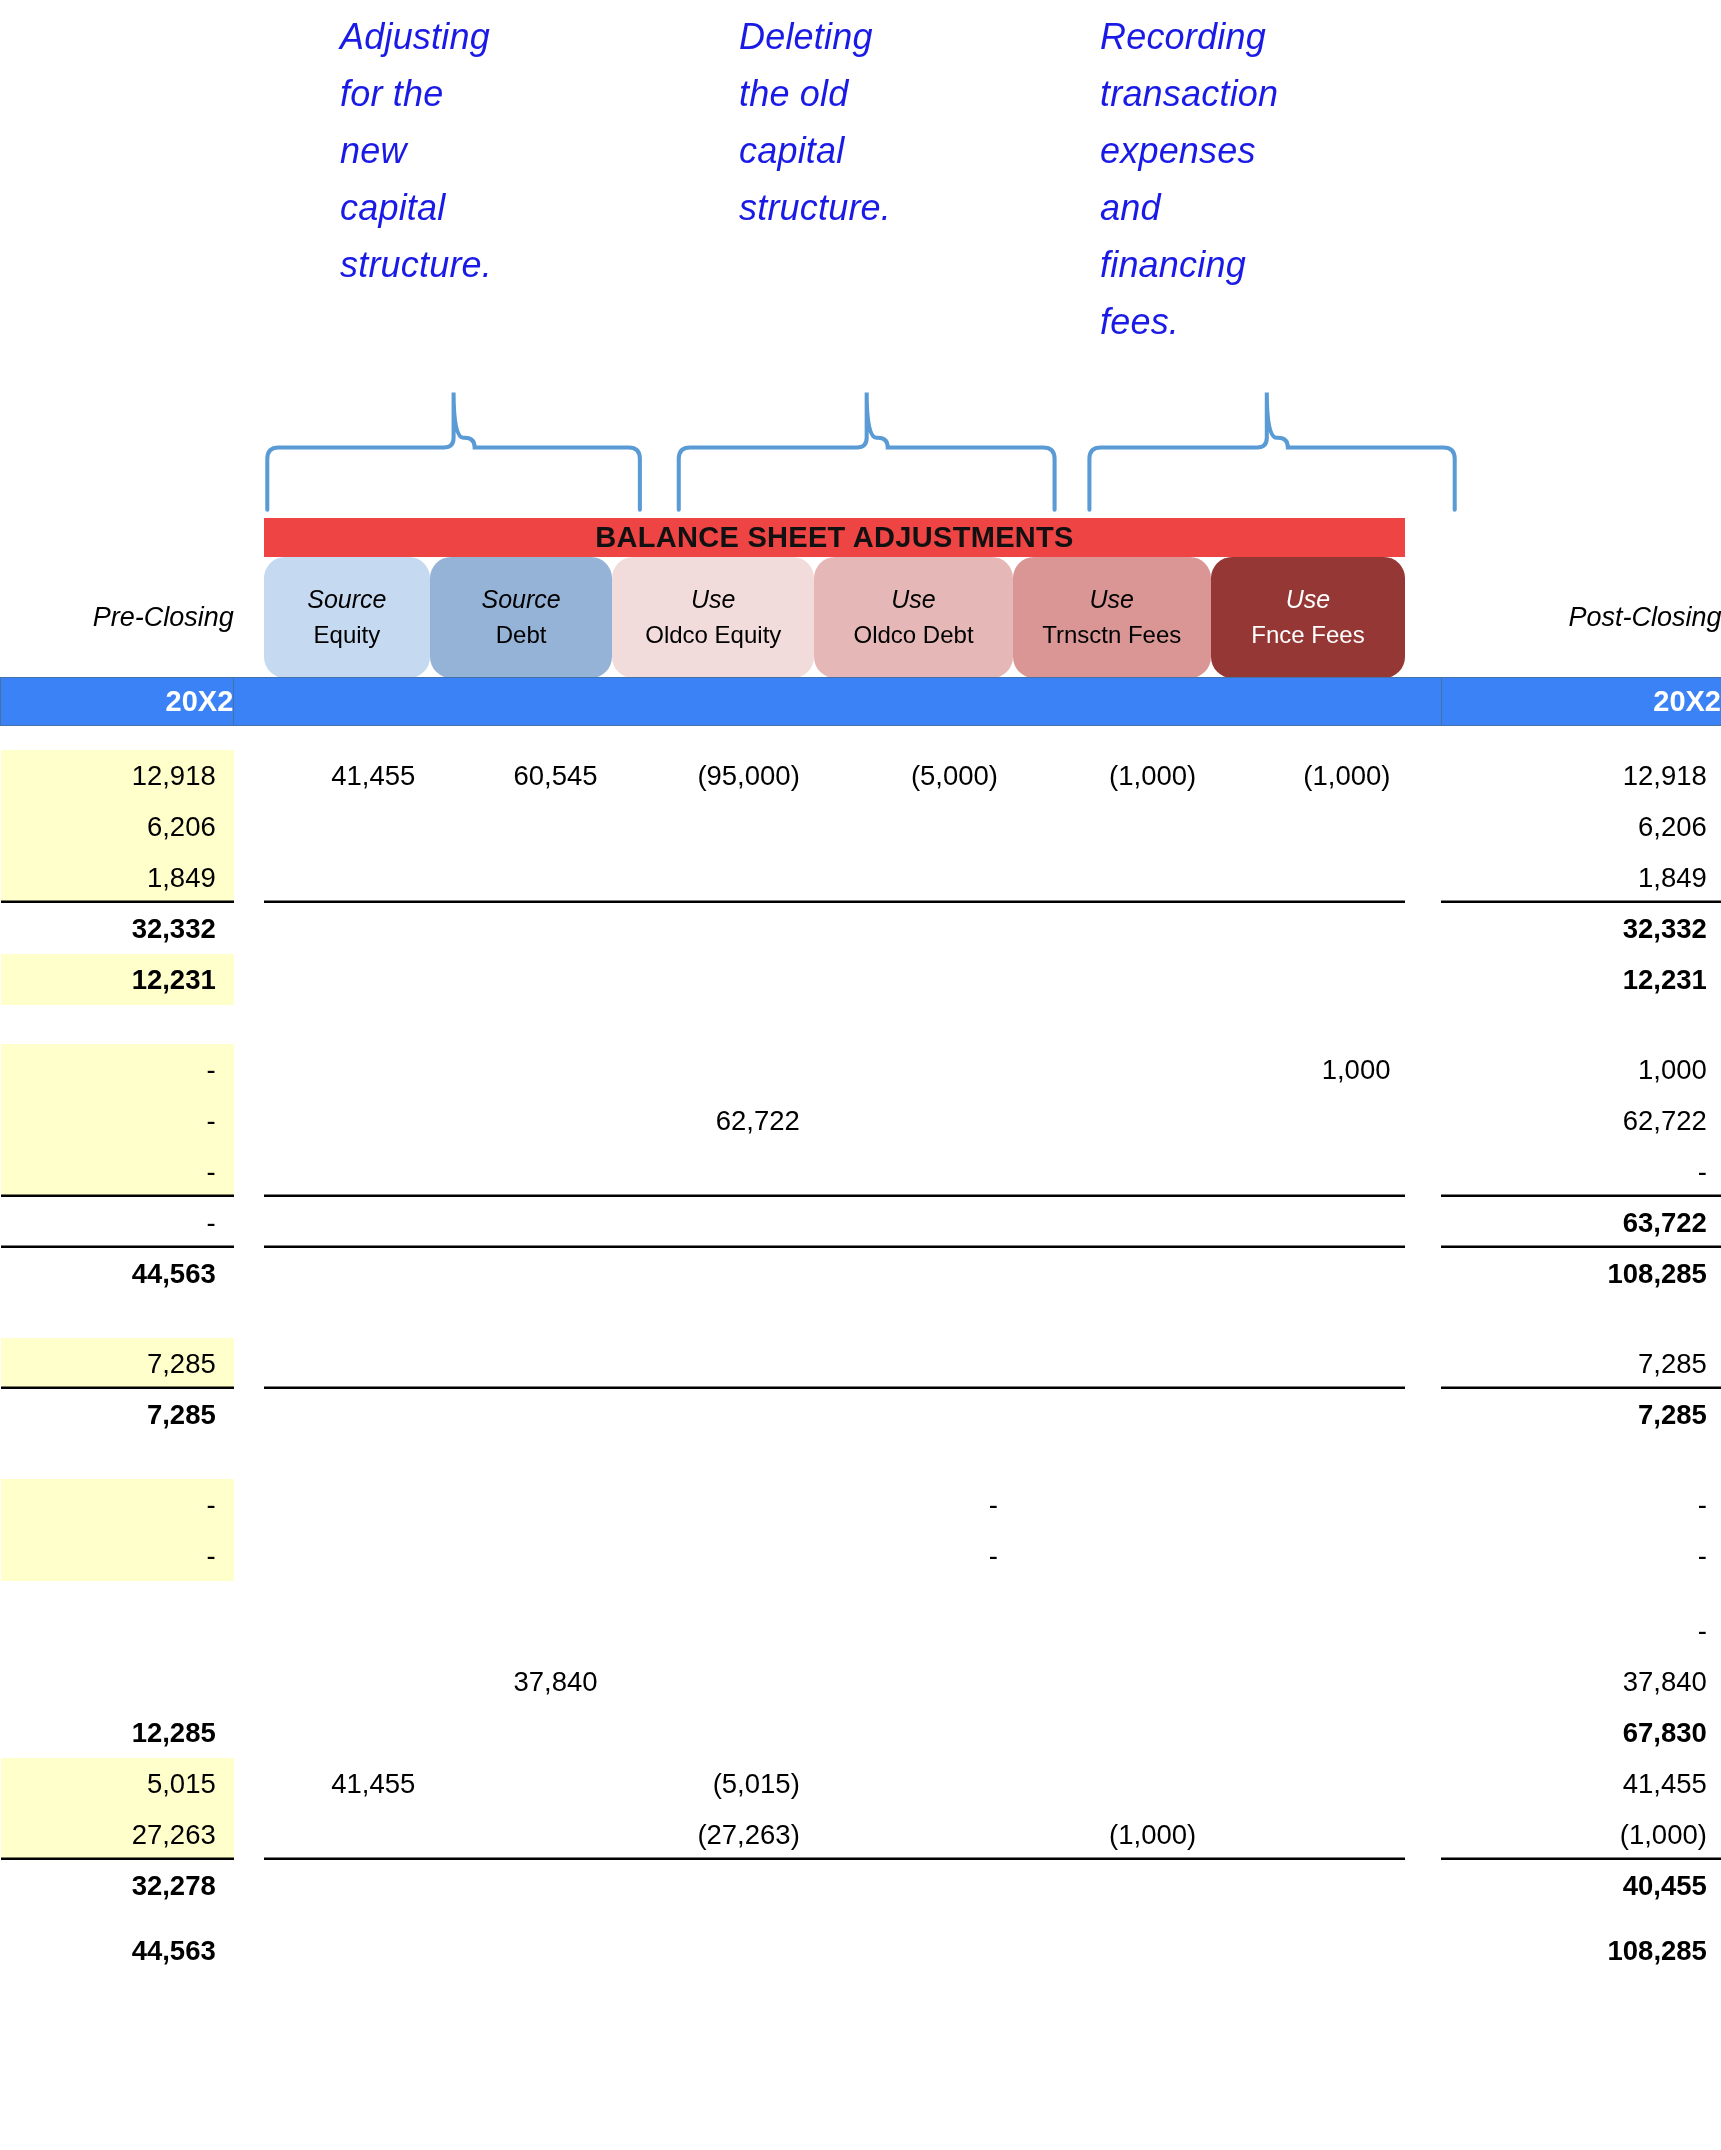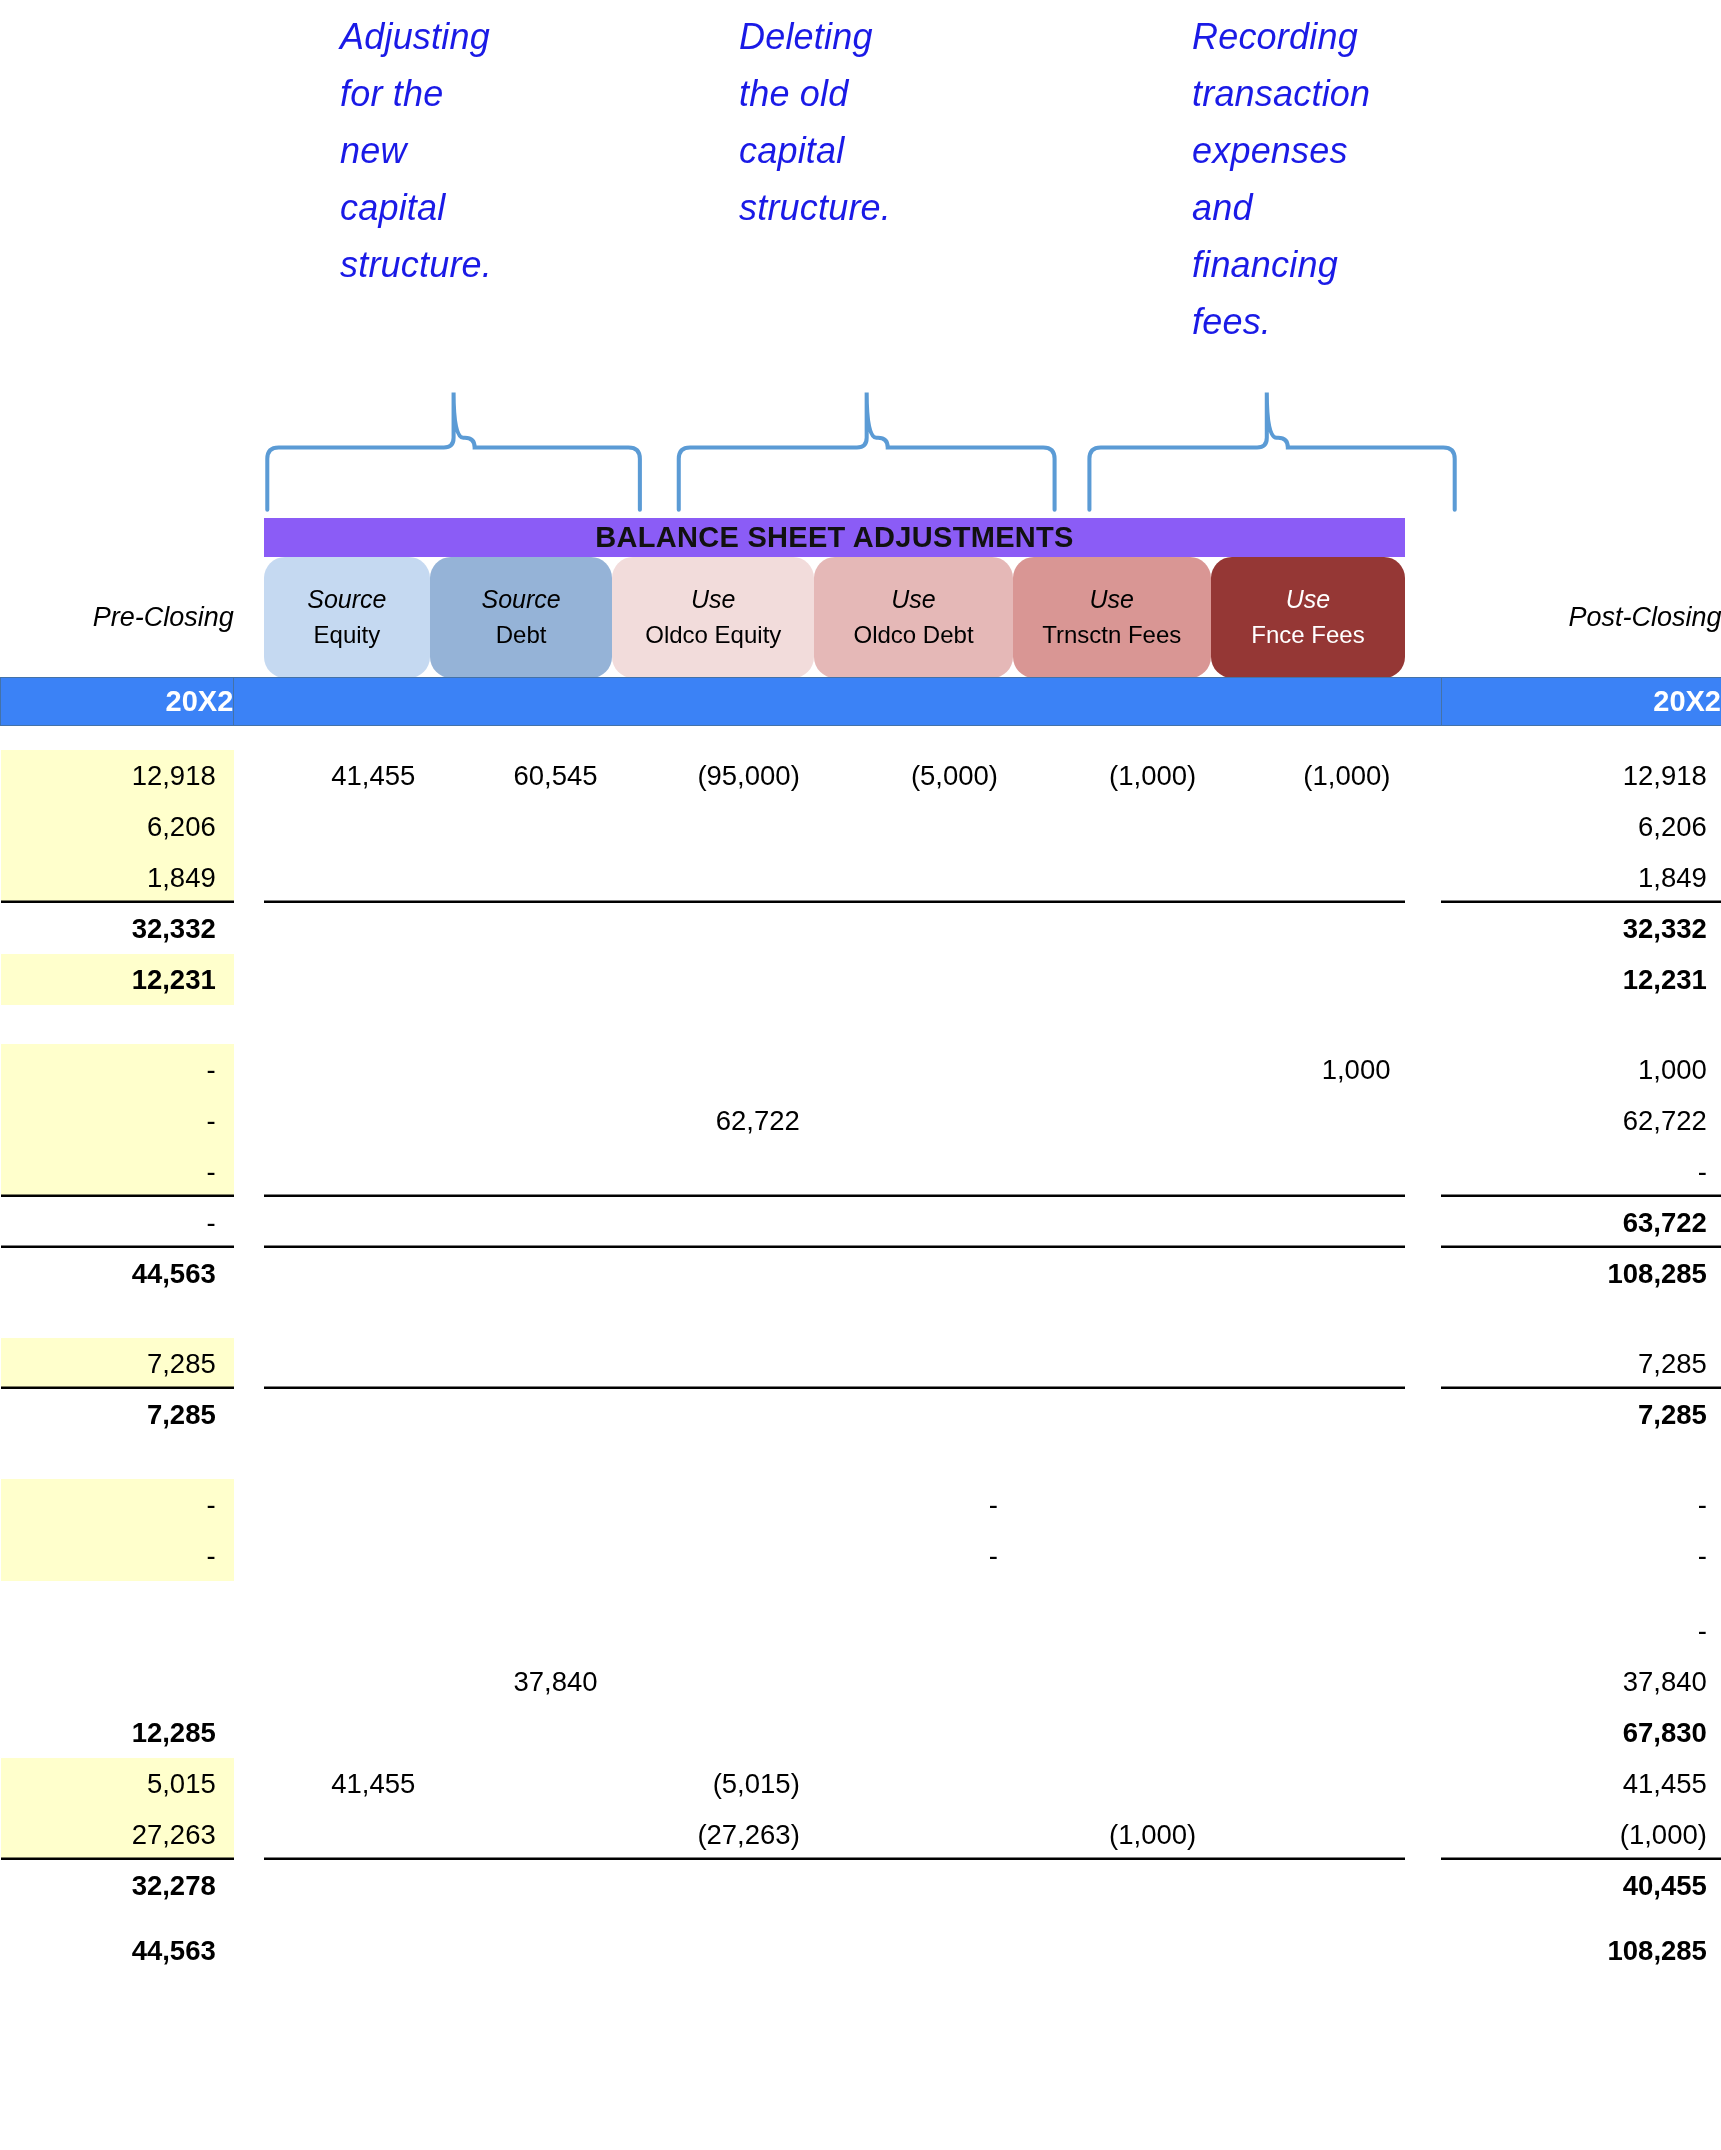--- a/index.html
+++ b/index.html
@@ -14,21 +14,21 @@
     position:absolute;top:8px;
     color:#1a1ae6;
     font-size:36px;line-height:57px;
     font-family:"Liberation Sans","DejaVu Sans",sans-serif;
     font-weight:400;letter-spacing:0.2px;
     white-space:pre-line;
     font-style:italic;
   }
   #callout-0{left:340px;width:202px;}
   #callout-1{left:739px;width:202px;}
-  #callout-2{left:1192px;width:235px;}
+  #callout-2{left:1100px;width:235px;}
 
   
   #braces{position:absolute;left:0;top:368px;width:1722px;height:146px;}
 
   
   #sheet{
     position:absolute;left:0;top:518px;width:1722px;height:1632px;
   }
   table.grid{border-collapse:collapse;table-layout:fixed;width:1722px;}
   table.grid td{padding:0;vertical-align:middle;}
@@ -40,21 +40,21 @@
   .c-oe    {width:202px;}
   .c-od    {width:198px;}
   .c-tf    {width:198px;}
   .c-ff    {width:194px;}
   .c-gap2  {width:36px;}
   .c-post  {width:280px;}
 
   
   .bandrow td{height:39px;}
   .bsa-band{
-    background:#8b5cf6;color:#111;font-weight:bold;font-size:29px;
+    background:#ef4444;color:#111;font-weight:bold;font-size:29px;
     text-align:center;letter-spacing:0.3px;
   }
   .hdr-cell{
     height:120px;text-align:center;font-size:25px;color:#000;
     line-height:36px;
     border-radius:21px;
   }
   .hdr-cell .l1{font-style:italic;display:block;}
   .hdr-cell .l2{display:block;font-size:24px;}
   .hdr-plain{

